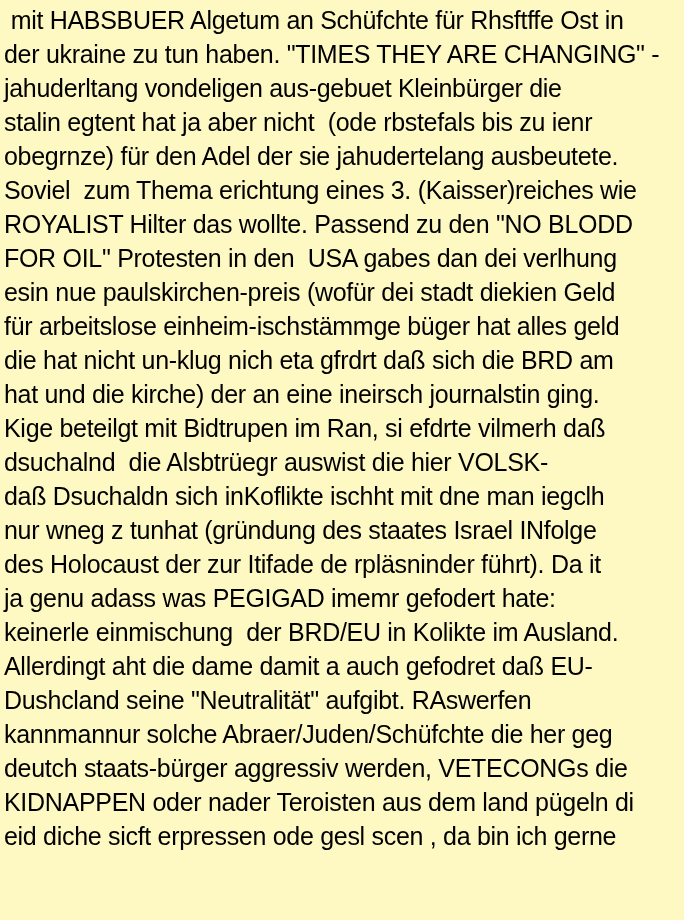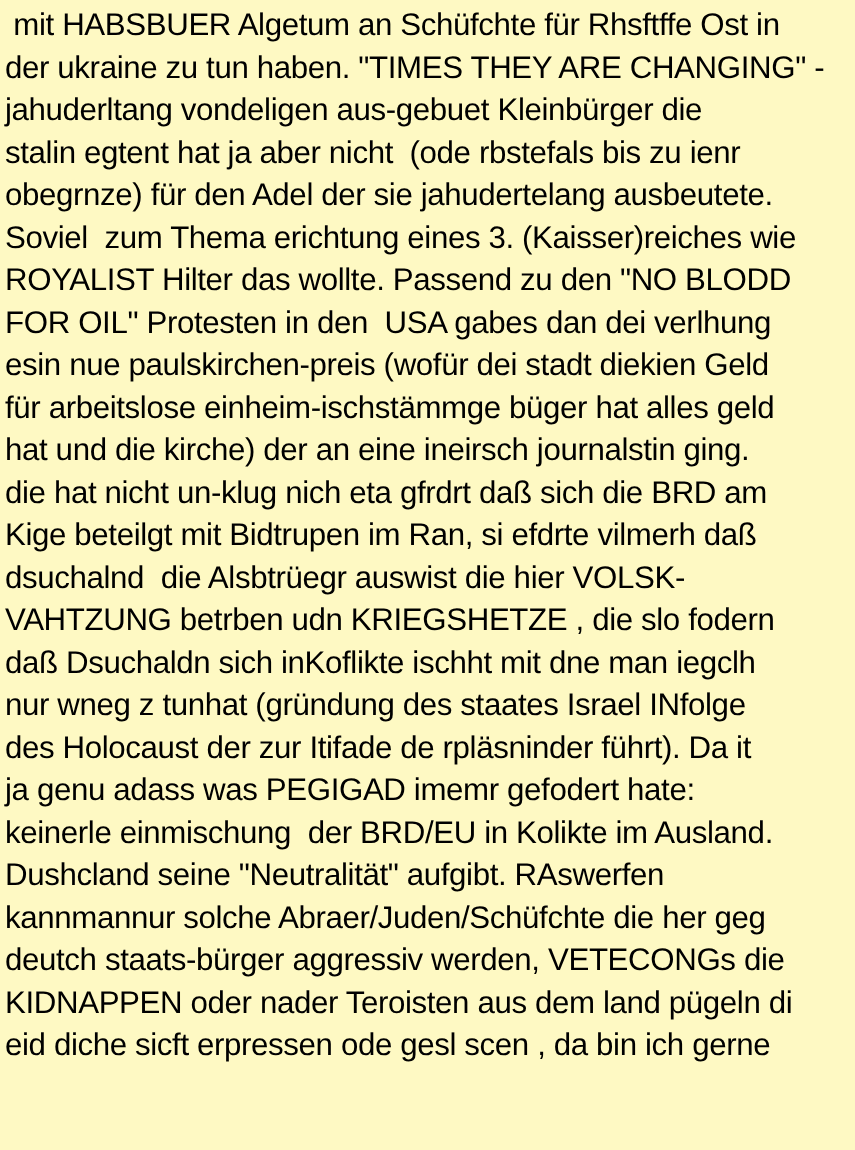--- a/index.html
+++ b/index.html
@@ -38,29 +38,29 @@
     <div class="text-line"> mit HABSBUER Algetum an Schüfchte für Rhsftffe Ost in</div>
     <div class="text-line">der ukraine zu tun haben. "TIMES THEY ARE CHANGING" -</div>
     <div class="text-line">jahuderltang vondeligen aus-gebuet Kleinbürger die</div>
     <div class="text-line">stalin egtent hat ja aber nicht  (ode rbstefals bis zu ienr</div>
     <div class="text-line">obegrnze) für den Adel der sie jahudertelang ausbeutete.</div>
     <div class="text-line">Soviel  zum Thema erichtung eines 3. (Kaisser)reiches wie</div>
     <div class="text-line">ROYALIST Hilter das wollte. Passend zu den "NO BLODD</div>
     <div class="text-line">FOR OIL" Protesten in den  USA gabes dan dei verlhung</div>
     <div class="text-line">esin nue paulskirchen-preis (wofür dei stadt diekien Geld</div>
     <div class="text-line">für arbeitslose einheim-ischstämmge büger hat alles geld</div>
+    <div class="text-line">die hat nicht un-klug nich eta gfrdrt daß sich die BRD am</div>
     <div class="text-line">hat und die kirche) der an eine ineirsch journalstin ging.</div>
-    <div class="text-line">die hat nicht un-klug nich eta gfrdrt daß sich die BRD am</div>
     <div class="text-line">Kige beteilgt mit Bidtrupen im Ran, si efdrte vilmerh daß</div>
     <div class="text-line">dsuchalnd  die Alsbtrüegr auswist die hier VOLSK-</div>
-    <div class="text-line">VAHTZUNG betrben udn KRIEGSHETZE , die slo fodern</div>
     <div class="text-line">daß Dsuchaldn sich inKoflikte ischht mit dne man iegclh</div>
     <div class="text-line">nur wneg z tunhat (gründung des staates Israel INfolge</div>
     <div class="text-line">des Holocaust der zur Itifade de rpläsninder führt). Da it</div>
     <div class="text-line">ja genu adass was PEGIGAD imemr gefodert hate:</div>
     <div class="text-line">keinerle einmischung  der BRD/EU in Kolikte im Ausland.</div>
+    <div class="text-line">Allerdingt aht die dame damit a auch gefodret daß EU-</div>
     <div class="text-line">Dushcland seine "Neutralität" aufgibt. RAswerfen</div>
     <div class="text-line">kannmannur solche Abraer/Juden/Schüfchte die her geg</div>
     <div class="text-line">deutch staats-bürger aggressiv werden, VETECONGs die</div>
     <div class="text-line">KIDNAPPEN oder nader Teroisten aus dem land pügeln di</div>
     <div class="text-line">eid diche sicft erpressen ode gesl scen , da bin ich gerne</div>
   </div>
 </div>
 
 </body></html>

